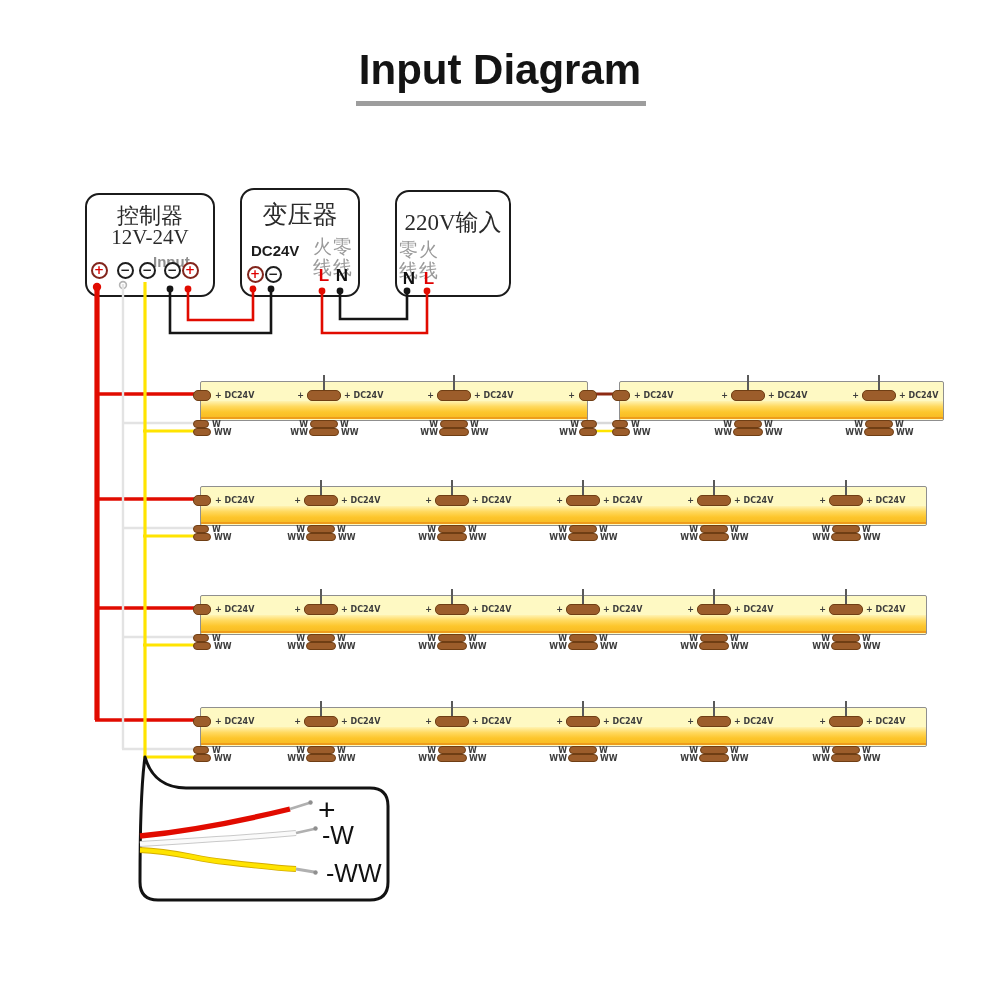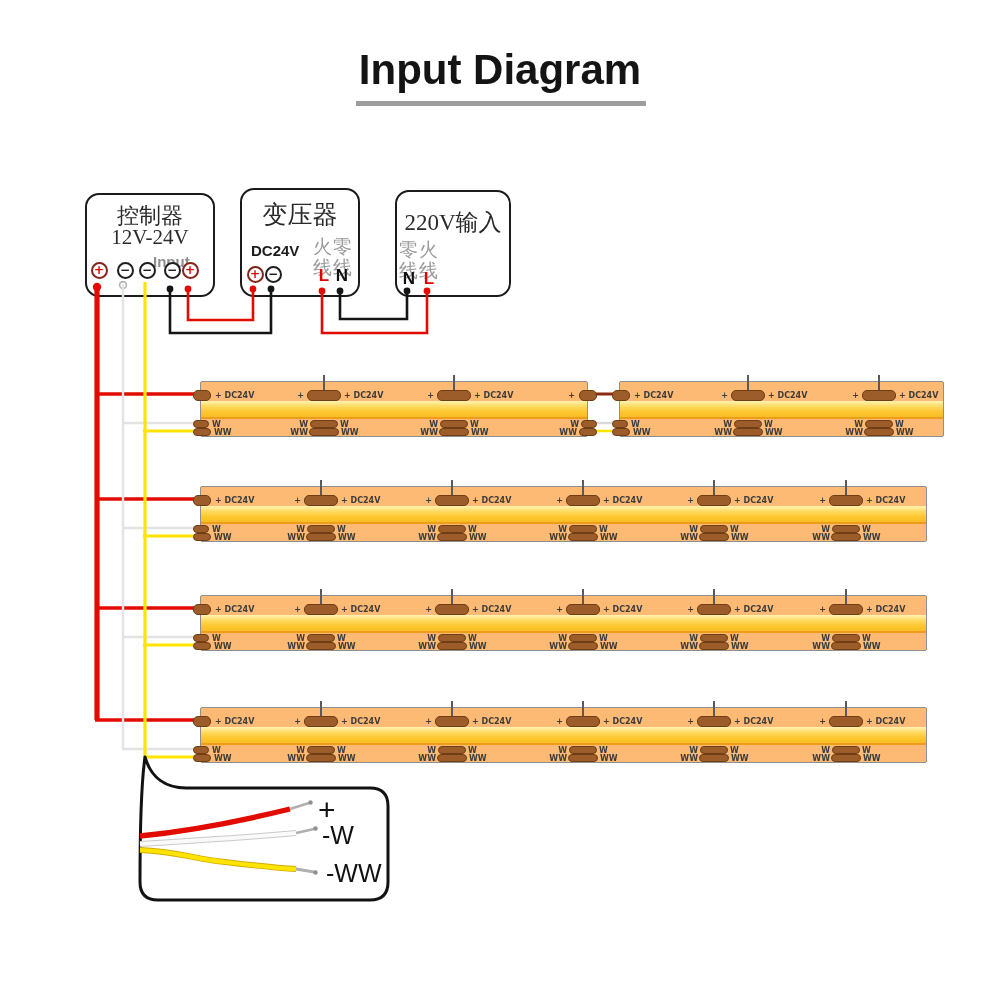--- a/index.html
+++ b/index.html
@@ -21,21 +21,21 @@
         font:bold 12px "DejaVu Sans",sans-serif;color:#111;background:#fff;}
   .term.pos{border-color:#82251c;color:var(--positive-red);}
   .lnlet{position:absolute;font:bold 17px "Liberation Sans",sans-serif;color:#111;width:16px;text-align:center;}
   .lnlet.live{color:var(--positive-red);}
   
   #wires{position:absolute;left:0;top:0;z-index:2;}
   #strips{position:absolute;left:0;top:0;width:1000px;height:1000px;z-index:3;}
   #callout{position:absolute;left:120px;top:740px;z-index:4;}
   .boxlayer{z-index:1;}
   
-  .led-strip{position:absolute;height:56px;background:#fdba74;border:1.3px solid var(--strip-border);
+  .led-strip{position:absolute;height:40px;background:#fef9c3;border:1.3px solid var(--strip-border);
              border-radius:2px;box-sizing:border-box;}
   .band{position:absolute;left:0;right:0;top:19px;height:16px;
         background:linear-gradient(180deg,#fff3b2 0%,#ffd95e 35%,#fdc62c 70%,#f8bd25 100%);
         border-bottom:2.5px solid var(--band-edge);}
   .pad{position:absolute;height:11px;top:8px;background:var(--pad-fill);
        border:1.5px solid var(--pad-border);border-radius:5px;box-sizing:border-box;}
   .pad-w,.pad-ww{height:7.5px;border-radius:4px;}
   .tick{position:absolute;top:-7px;width:1.6px;height:15px;background:#5a5a5a;}
   .slabel{position:absolute;font:bold 8px "DejaVu Sans",sans-serif;color:#3c3c3c;
           white-space:nowrap;line-height:9px;}

